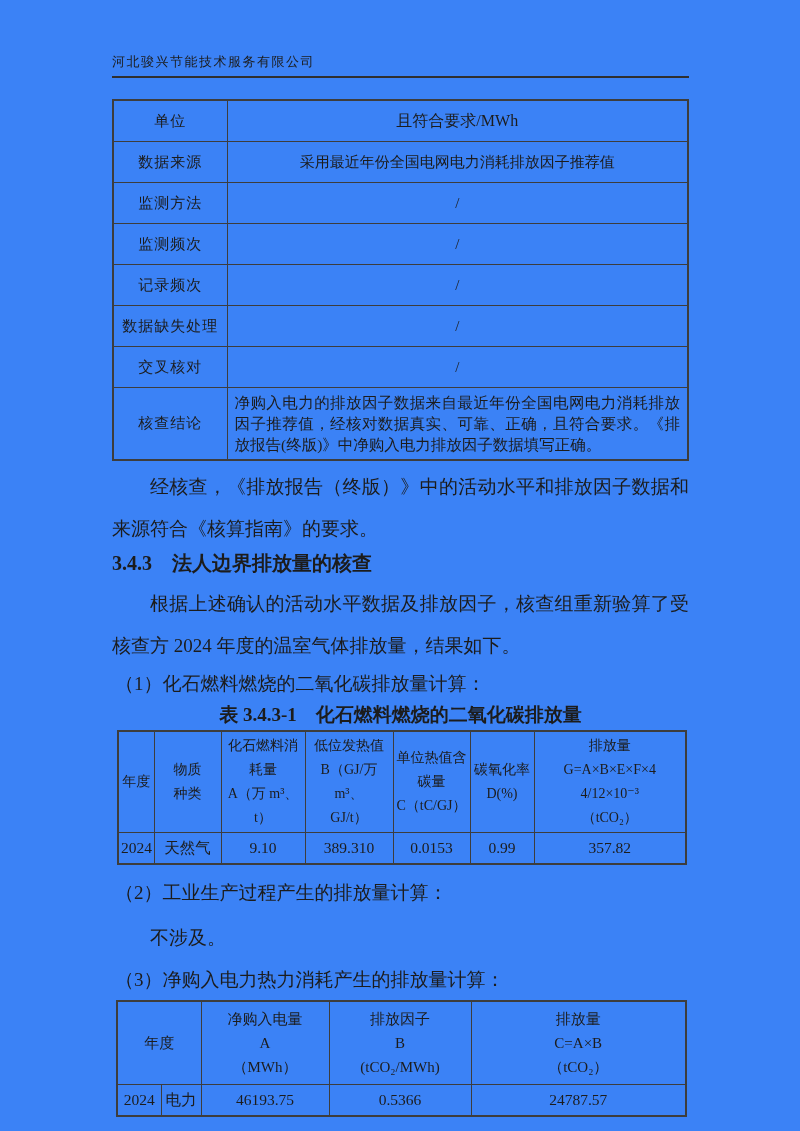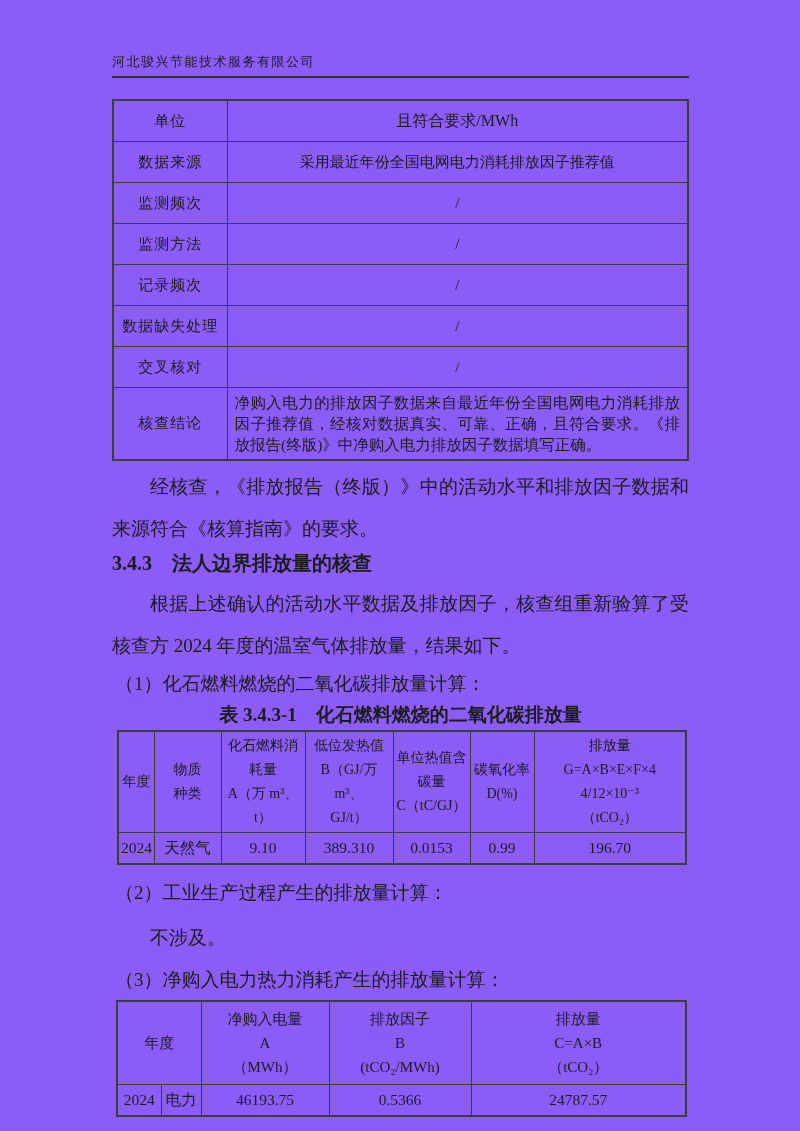--- a/index.html
+++ b/index.html
@@ -1,17 +1,17 @@
 <!DOCTYPE html>
 <html><head>
 <meta charset="utf-8">
 <style>
   html,body { margin:0; padding:0; background:#ffffff; }
   .page {
-    position:relative; width:800px; height:1131px; background:#8b5cf6;
+    position:relative; width:800px; height:1131px; background:#3b82f6;
     color:#1c1c1c; font-family:"Liberation Serif","DejaVu Serif",serif;
     overflow:hidden;
   }
   .content { width:577px; margin-left:112px; }
 
   
   .header {
     padding-top:53px; padding-bottom:5px;
     border-bottom:2px solid #2f2f2f;
     font-size:13px; letter-spacing:1.5px;
@@ -86,25 +86,25 @@
       <tbody>
         <tr>
           <td class="lbl">单位</td>
           <td class="val">且符合要求/MWh</td>
         </tr>
         <tr>
           <td class="lbl">数据来源</td>
           <td class="val">采用最近年份全国电网电力消耗排放因子推荐值</td>
         </tr>
         <tr>
+          <td class="lbl">监测方法</td>
+          <td class="val">/</td>
+        </tr>
+        <tr>
           <td class="lbl">监测频次</td>
-          <td class="val">/</td>
-        </tr>
-        <tr>
-          <td class="lbl">监测方法</td>
           <td class="val">/</td>
         </tr>
         <tr>
           <td class="lbl">记录频次</td>
           <td class="val">/</td>
         </tr>
         <tr>
           <td class="lbl">数据缺失处理</td>
           <td class="val">/</td>
         </tr>
@@ -162,21 +162,21 @@
         </tr>
       </thead>
       <tbody>
         <tr>
           <td>2024</td>
           <td>天然气</td>
           <td>9.10</td>
           <td>389.310</td>
           <td>0.0153</td>
           <td>0.99</td>
-          <td>196.70</td>
+          <td>357.82</td>
         </tr>
       </tbody>
     </table>
 
     <p class="body item item2">（2）工业生产过程产生的排放量计算：</p>
     <p class="body note">不涉及。</p>
     <p class="body item item3">（3）净购入电力热力消耗产生的排放量计算：</p>
 
     <table class="t3">
       <colgroup>

